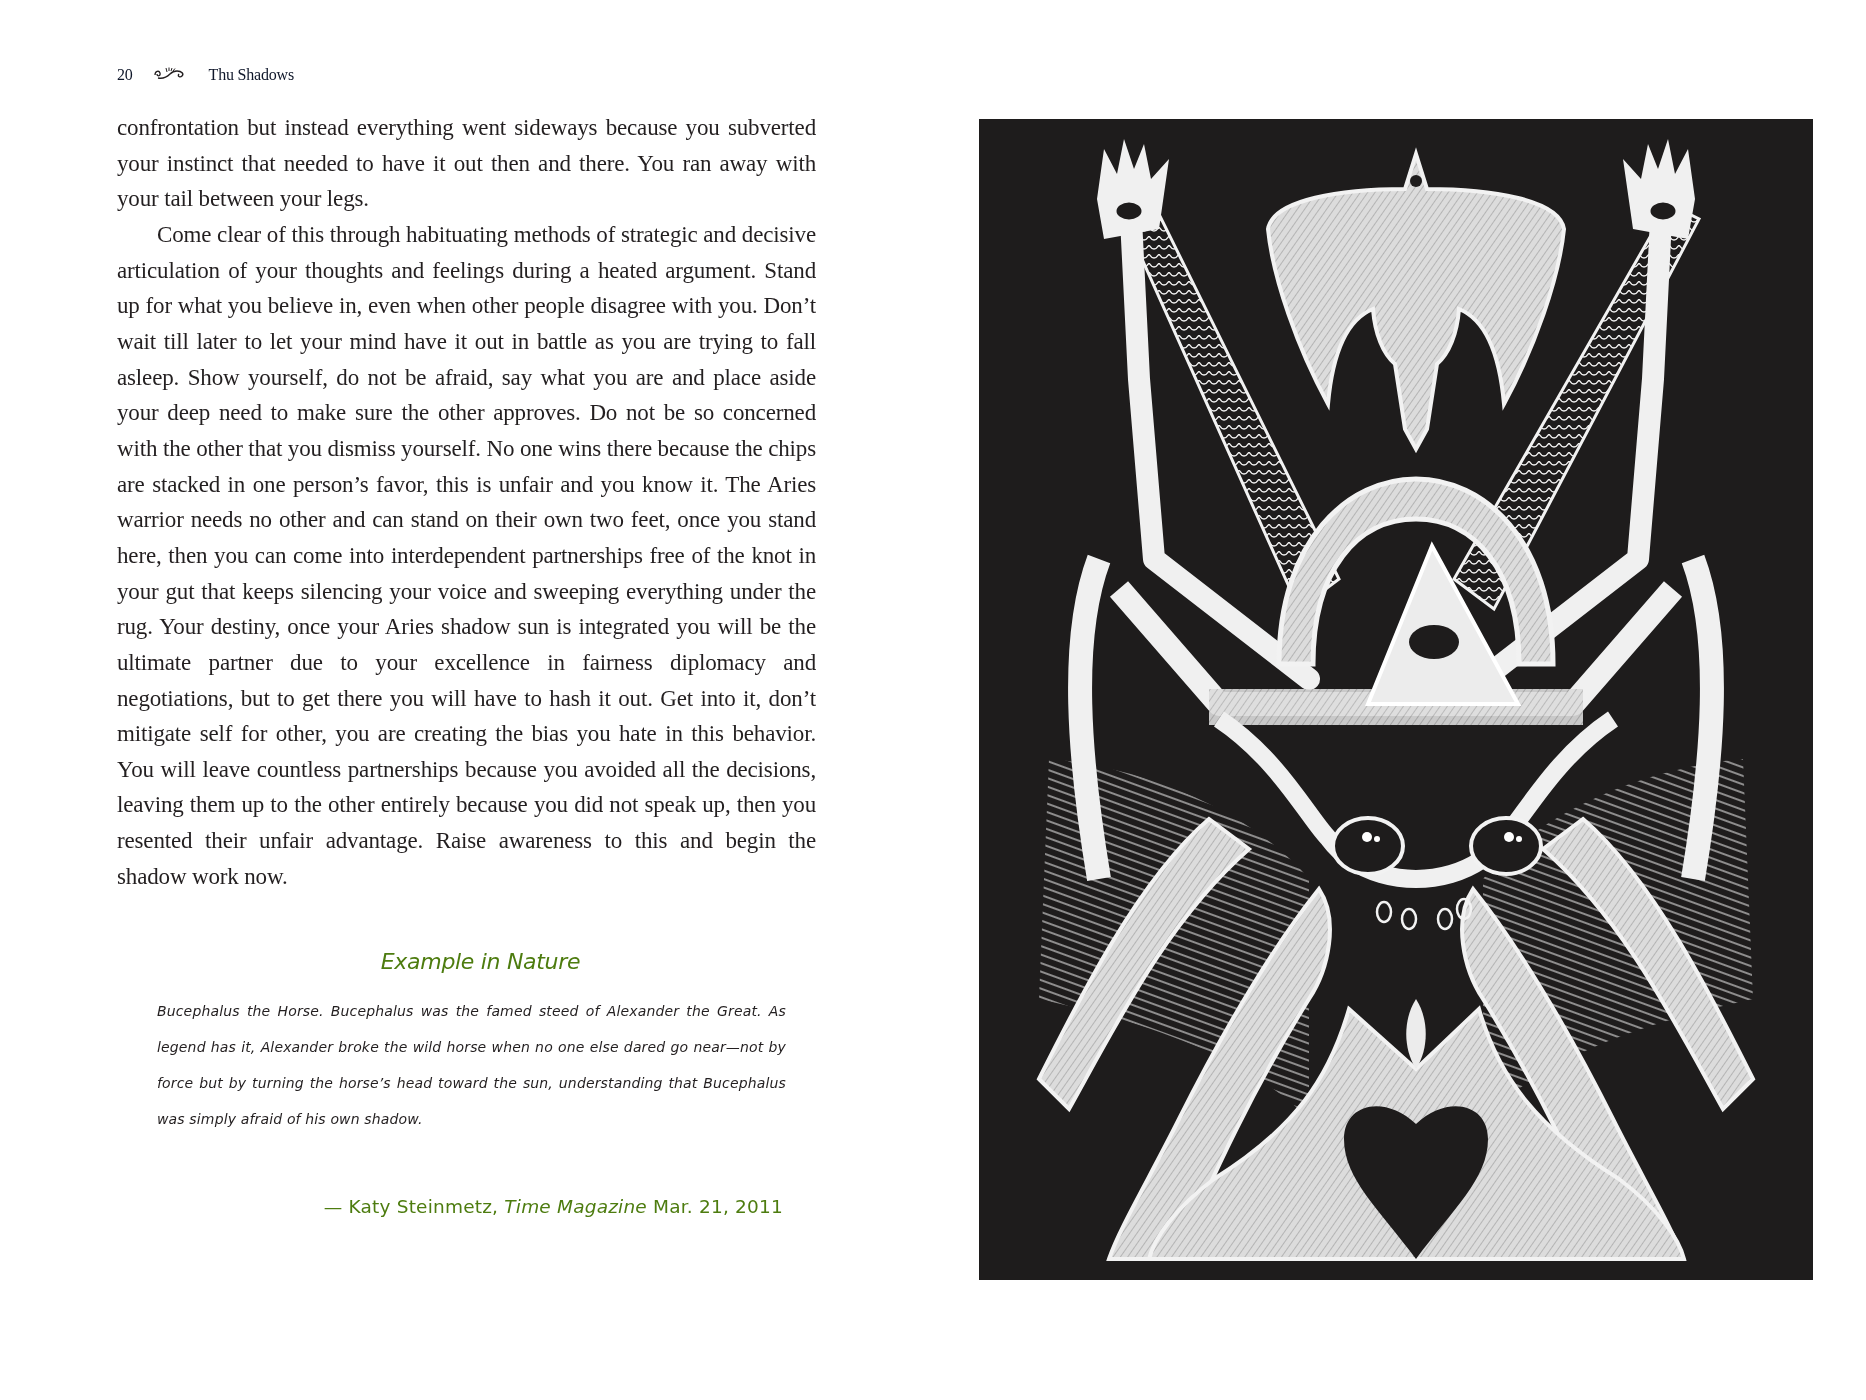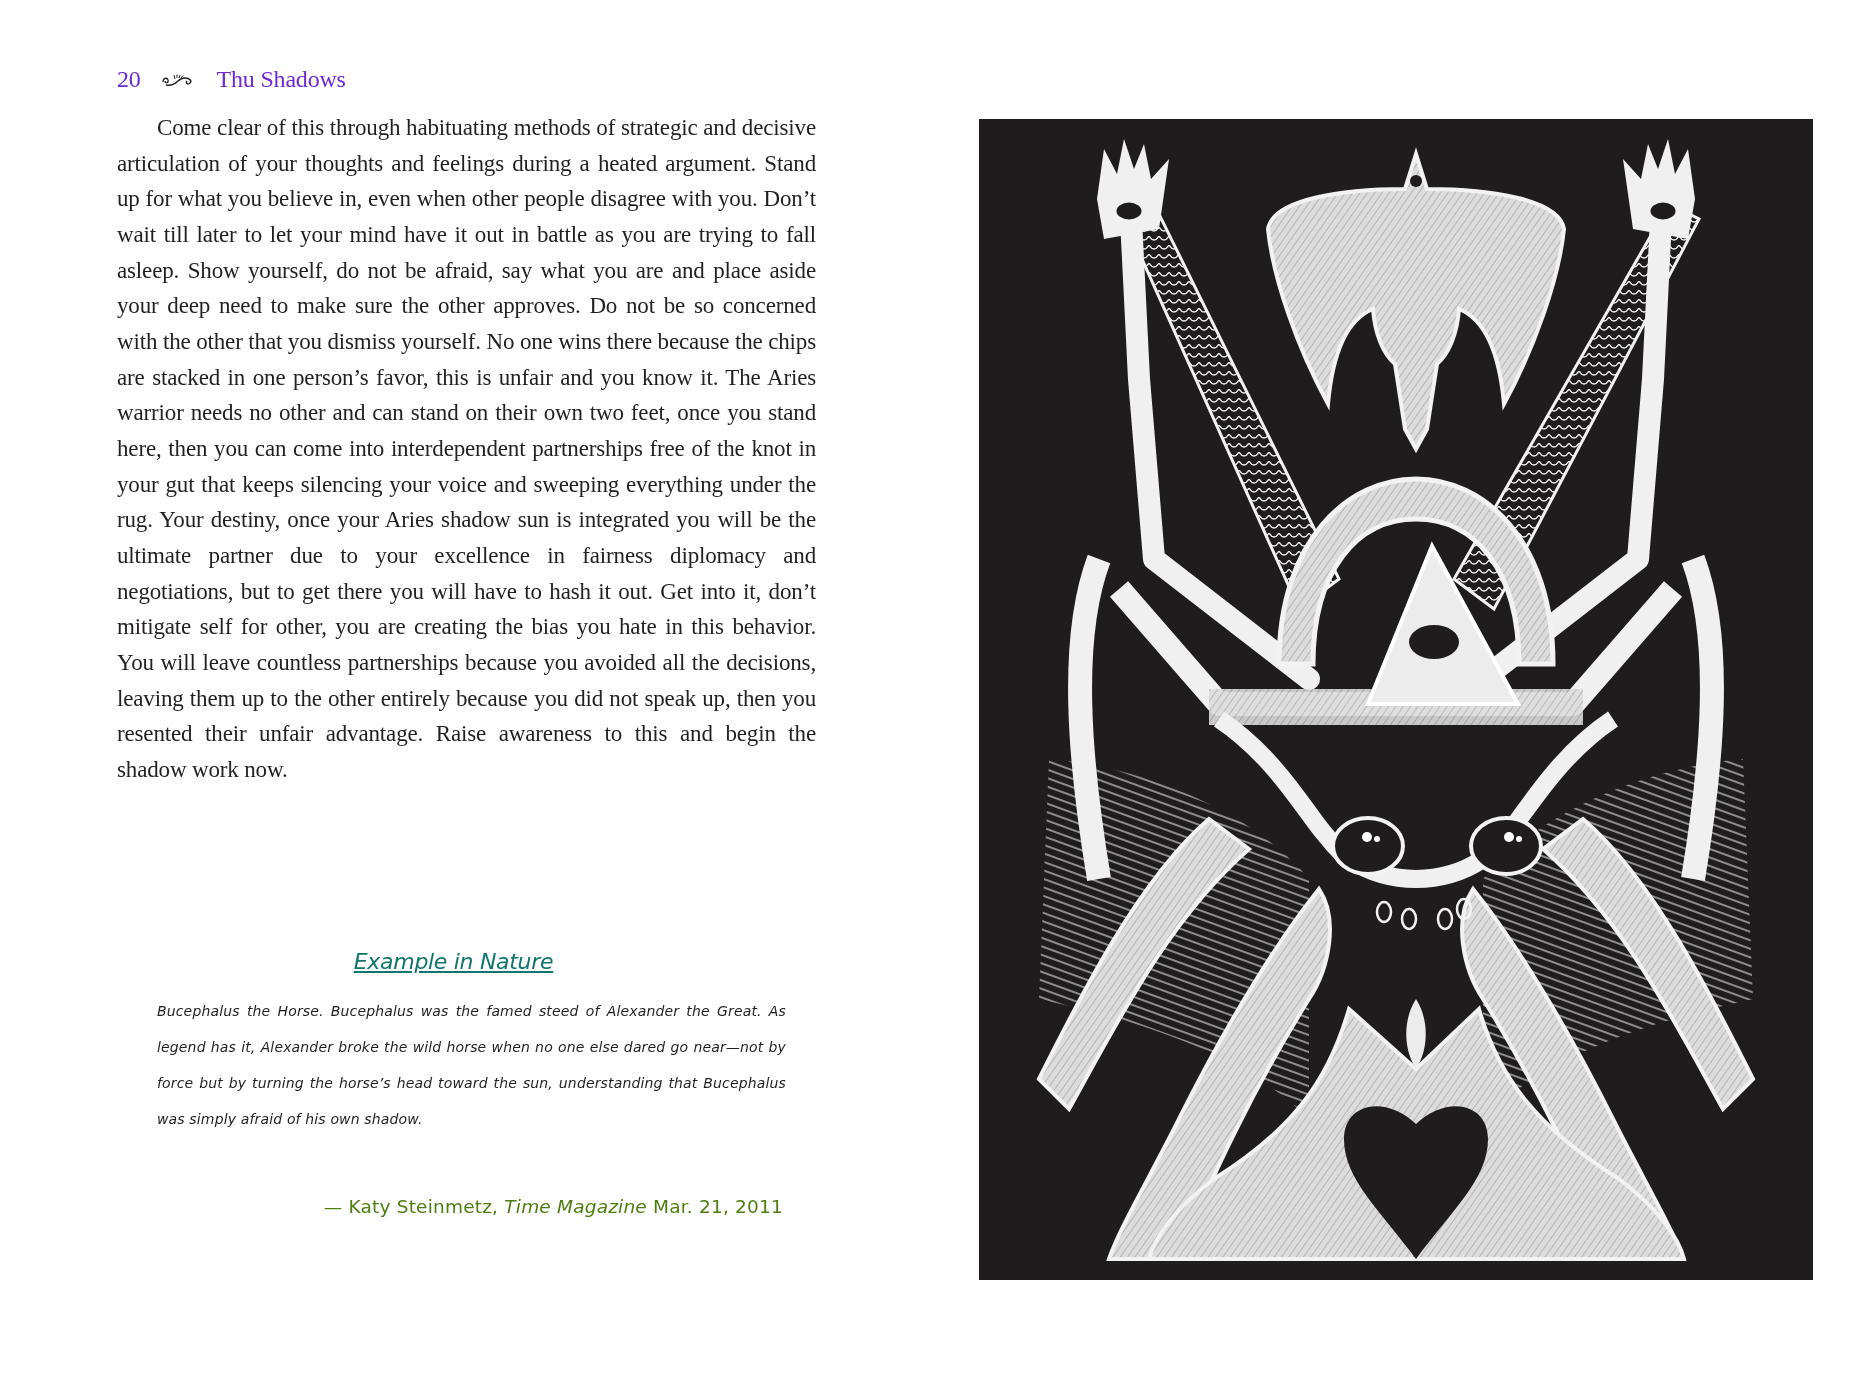--- a/index.html
+++ b/index.html
@@ -6,40 +6,39 @@
   body {
     width: 1866px; height: 1400px; background: #ffffff; position: relative; overflow: hidden;
     color: #231f20;
   }
   .page-left { position: absolute; left: 0; top: 0; width: 933px; height: 1400px; }
   .page-right { position: absolute; left: 933px; top: 0; width: 933px; height: 1400px; }
 
   .running-head {
     position: absolute; left: 117px; top: 66px; height: 28px;
     display: flex; align-items: baseline;
-    font-family: "Liberation Serif", serif; font-size: 24px; color: #6d28d9;
+    font-family: "Liberation Serif", serif; font-size: 16px; color: #0f172a;
     letter-spacing: -0.2px;
   }
   .running-head .folio { margin-right: 20px; }
   .running-head .fleuron { width: 34px; height: 14px; margin-right: 22px; position: relative; top: 1px; }
   .running-head .fleuron svg { display: block; }
 
   .body-text {
     position: absolute; left: 117px; top: 110px; width: 699px;
     font-family: "Liberation Serif", serif; font-size: 23px; line-height: 35.65px;
     text-align: justify; color: #231f20; letter-spacing: -0.15px;
   }
   .body-text p { margin: 0; }
   .body-text p.indent { text-indent: 40px; }
 
   .sidebar-heading {
-    position: absolute; left: 104px; top: 949px; width: 699px; text-align: center;
-    font-family: "DejaVu Sans", sans-serif; font-style: italic; font-size: 22px; color: #0f766e;
+    position: absolute; left: 131px; top: 949px; width: 699px; text-align: center;
+    font-family: "DejaVu Sans", sans-serif; font-style: italic; font-size: 22px; color: #4d7c0f;
     letter-spacing: -0.3px;
-    text-decoration: underline;
   }
   .sidebar-quote {
     position: absolute; left: 157px; top: 993px; width: 629px;
     font-family: "DejaVu Sans", sans-serif; font-style: italic; font-size: 14px; line-height: 36px;
     text-align: justify; color: #231f20; letter-spacing: 0.15px;
   }
   .sidebar-quote p { margin: 0; }
   .attribution {
     position: absolute; left: 157px; top: 1196px; width: 626px; text-align: right;
     font-family: "DejaVu Sans", sans-serif; font-size: 18.5px; color: #4d7c0f; letter-spacing: 0.2px;
@@ -62,20 +61,21 @@
       <svg width="34" height="14" viewBox="0 0 34 14">
         <path d="M2 8 C2 4,6 3,7 6 C8 9,4 10,4 7" fill="none" stroke="#231f20" stroke-width="1.3"></path>
         <path d="M5 11 C10 12,14 10,17 7 C19 5,21 4,24 4 C29 4,31 7,29 9 C27 11,24 9,26 7" fill="none" stroke="#231f20" stroke-width="1.4"></path>
         <path d="M14 5 L13 1 M16 4 L16 0.5 M18 4 L19 1 M20 4 L22 1.5" stroke="#231f20" stroke-width="1"></path>
       </svg>
     </span>
     <span class="title">Thu Shadows</span>
   </div>
 
   <div class="body-text">
+    <p>confrontation but instead everything went sideways because you sub­verted your instinct that needed to have it out then and there. You ran away with your tail between your legs.</p>
     <p class="indent">Come clear of this through habituating methods of strategic and decisive articulation of your thoughts and feelings during a heated argu­ment. Stand up for what you believe in, even when other people disagree with you. Don’t wait till later to let your mind have it out in battle as you are trying to fall asleep. Show yourself, do not be afraid, say what you are and place aside your deep need to make sure the other approves. Do not be so concerned with the other that you dismiss yourself. No one wins there because the chips are stacked in one person’s favor, this is unfair and you know it. The Aries warrior needs no other and can stand on their own two feet, once you stand here, then you can come into interdepen­dent partnerships free of the knot in your gut that keeps silencing your voice and sweeping everything under the rug. Your destiny, once your Aries shadow sun is integrated you will be the ultimate partner due to your excellence in fairness diplomacy and negotiations, but to get there you will have to hash it out. Get into it, don’t mitigate self for other, you are creating the bias you hate in this behavior. You will leave countless partnerships because you avoided all the decisions, leaving them up to the other entirely because you did not speak up, then you resented their unfair advantage. Raise awareness to this and begin the shadow work now.</p>
   </div>
 
   <div class="sidebar-heading">Example in Nature</div>
 
   <div class="sidebar-quote">
     <p>Bucephalus the Horse. Bucephalus was the famed steed of Alexander the Great. As legend has it, Alexander broke the wild horse when no one else dared go near—not by force but by turning the horse’s head toward the sun, understanding that Bucephalus was simply afraid of his own shadow.</p>
   </div>
 
   <div class="attribution"><span>— </span><span>Katy Steinmetz, </span><span class="it">Time Magazine</span><span> Mar. 21, 2011</span></div>

